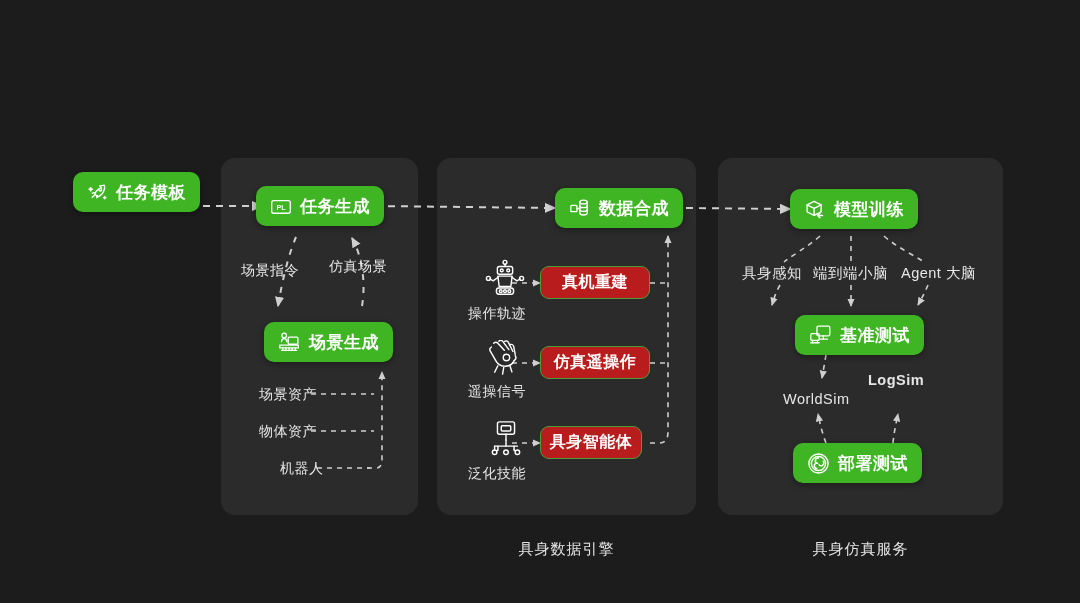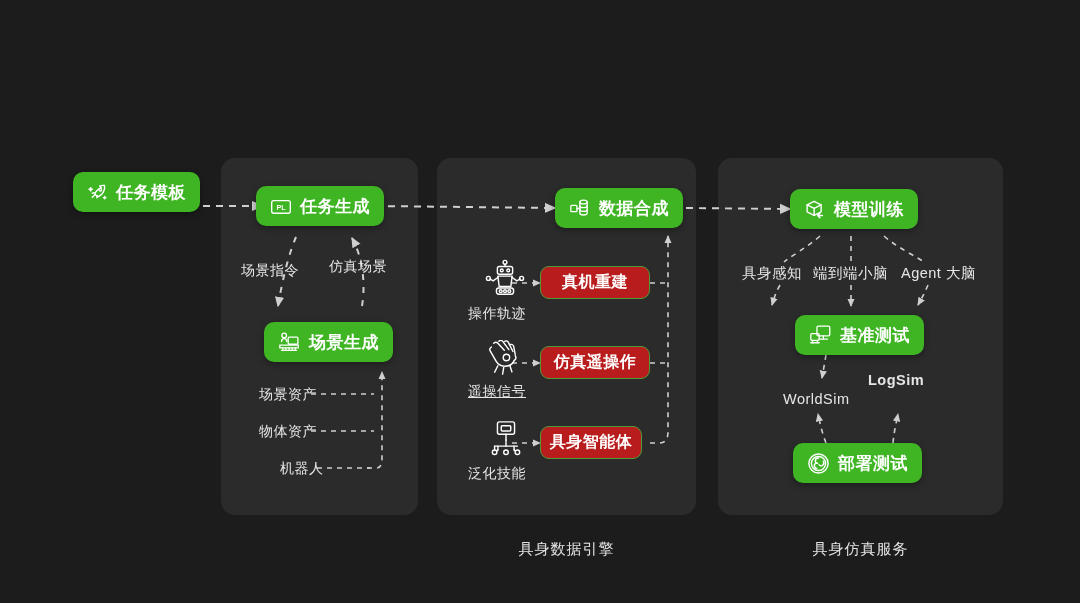--- a/index.html
+++ b/index.html
@@ -212,21 +212,21 @@
           <circle cx="22" cy="34.8" r="1.5"></circle>
           <circle cx="26.5" cy="34.8" r="1.5"></circle>
       </svg>
     </span>
     <div class="cap">操作轨迹</div>
   </div>
   <div class="obox" style="left:540px;top:266px;width:110px;">
     <span class="lbl">真机重建</span>
   </div>
 
-  <div class="iconnode" style="left:466px;top:340px;text-decoration:underline;">
+  <div class="iconnode" style="left:466px;top:340px;">
     <span>
       <svg width="40" height="36" viewBox="0 0 42 38" fill="none" stroke="#fff" stroke-width="1.5" stroke-linecap="round" stroke-linejoin="round">
         <path d="M8 3.5c1 -1.4 3 -1.6 4.2 -.3l7 7.6"></path>
         <path d="M13.5 1.2c1.2 -1.2 3.1 -1.1 4.1 .3l6.4 8.6"></path>
         <path d="M19.6 1.4c1.4 -.9 3.2 -.4 3.9 1.1l4.8 9.6"></path>
         <path d="M25.8 4.8c1.5 -.5 3 .4 3.3 2l1.6 8.3"></path>
         <path d="M5.6 7.4c-1.6 .8 -2.2 2.7 -1.3 4.2l6.2 10.6c1.8 3.1 5 5.1 8.5 5.4 4.6 .4 8.9 -2 10.8 -6.1"></path>
         <path d="M29.8 21.5c1.6 -1.2 2 -3.4 .9 -5"></path>
         <circle cx="21.5" cy="18.5" r="3.4"></circle>
         <path d="M12.4 27.2l-3.4 6.8M18.6 28.8l-1.2 7.2M25 26.6l2.2 7"></path>

